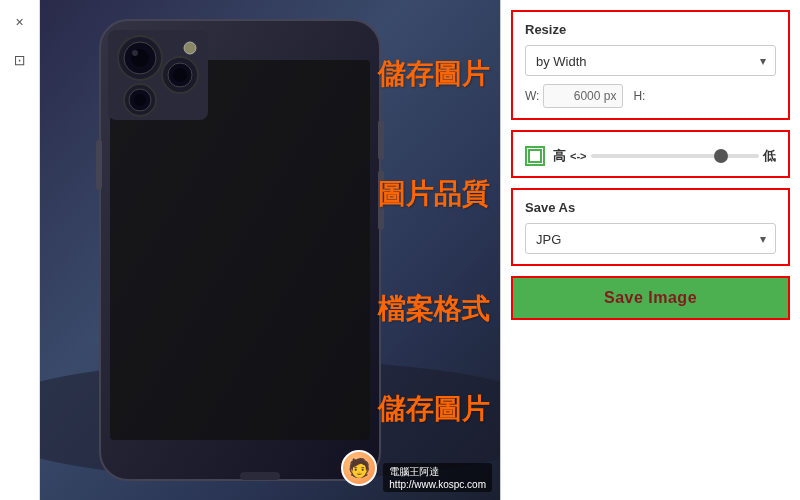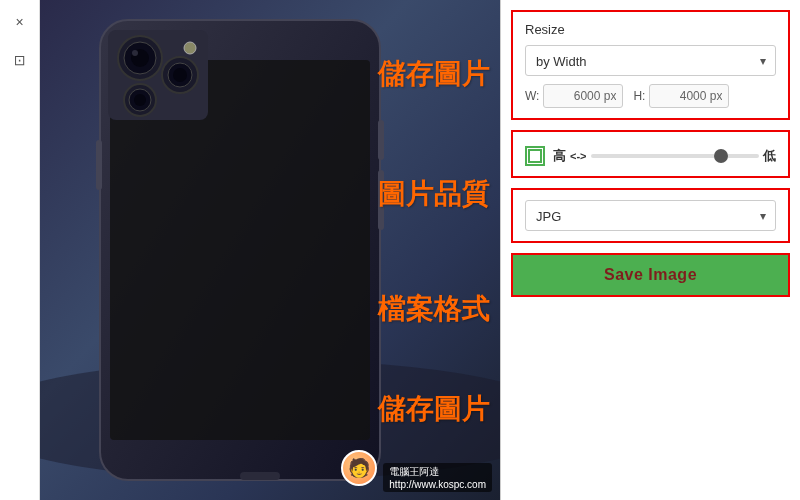--- a/index.html
+++ b/index.html
@@ -108,21 +108,21 @@
 
     .section-box {
       border: 2px solid #e00;
       margin-bottom: 10px;
       padding: 10px 12px;
       background: #fff;
     }
 
     .section-title {
       font-size: 13px;
-      font-weight: normal;
+      font-weight: bold;
       color: #333;
       margin-bottom: 8px;
     }
 
     .select-wrapper {
       position: relative;
       width: 100%;
     }
 
     .styled-select {
@@ -364,21 +364,20 @@
         </select>
         <span class="select-arrow">▾</span>
       </div>
       <div class="dimension-row">
         <div class="dim-field">
           <span class="dim-label">W:</span>
           <input class="dim-input" type="text" value="6000 px" style="">
         </div>
         <div class="dim-field">
           <span class="dim-label">H:</span>
-          <input class="dim-input" type="text" value="4000 px" style="">
         </div>
       </div>
     </div>
 
     <div class="section-box">
       <div class="optimize-row">
         <div class="quality-checkbox">
           <svg width="14" height="14" viewBox="0 0 14 14">
             <rect x="1" y="1" width="12" height="12" fill="none" stroke="#4caf50" stroke-width="2"></rect>
           </svg>
@@ -386,20 +385,21 @@
         <div class="quality-slider-container">
           <span class="quality-label-text">高</span>
           <span class="quality-label-text" style="font-size:11px;">&lt;-&gt;</span>
           <input type="range" class="quality-slider" min="0" max="100" value="80" style="">
           <span class="quality-label-text">低</span>
         </div>
       </div>
     </div>
 
     <div class="section-box">
+      <div class="section-title">Save As</div>
       <div class="select-wrapper">
         <select class="styled-select">
           <option>JPG</option>
           <option>PNG</option>
           <option>WEBP</option>
           <option>GIF</option>
         </select>
         <span class="select-arrow">▾</span>
       </div>
     </div>

